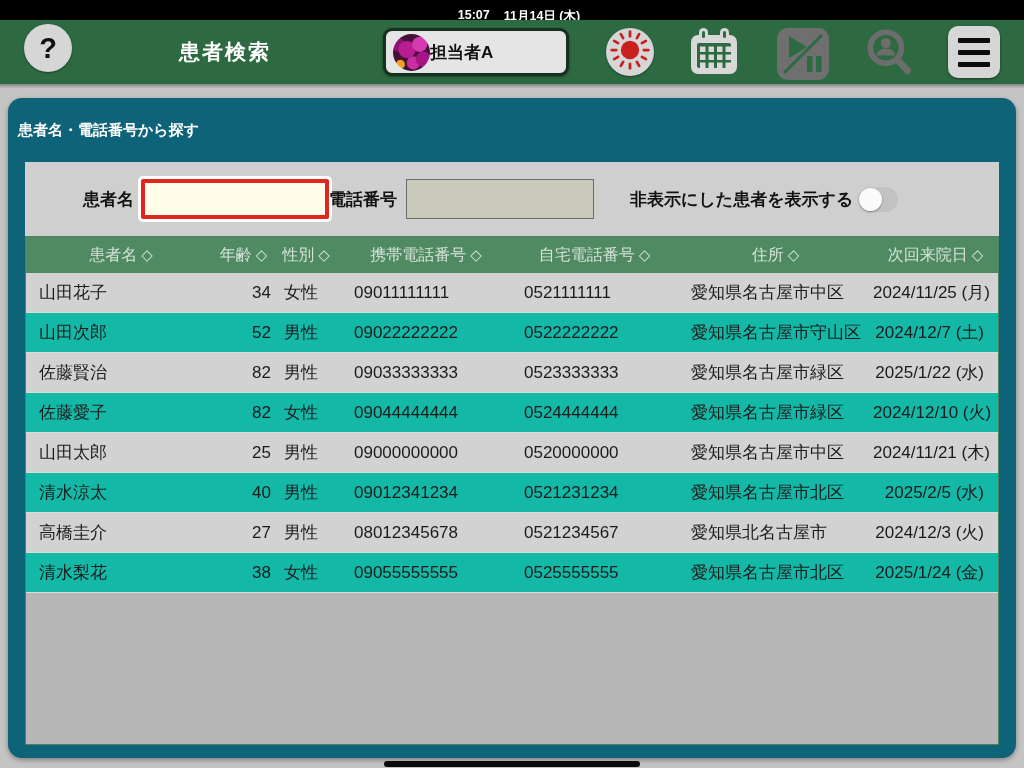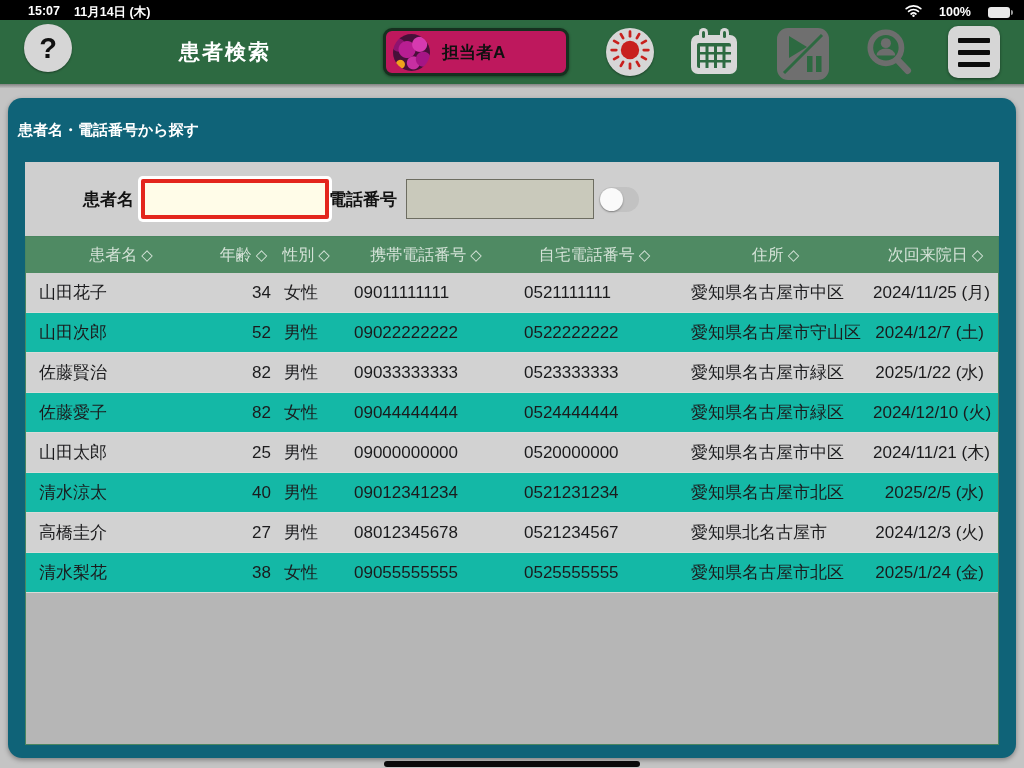--- a/index.html
+++ b/index.html
@@ -3,39 +3,39 @@
 <meta charset="utf-8">
 <style>
   * { margin:0; padding:0; box-sizing:border-box; }
   html,body { width:1024px; height:768px; }
   body { font-family:"Liberation Sans","DejaVu Sans",sans-serif; }
   .screen { position:relative; width:1024px; height:768px; background:#c4c4c4; overflow:hidden; }
 
   
   .status-bar { position:absolute; top:0; left:0; right:0; height:24px; background:#000;
     color:#fff; display:flex; align-items:center; justify-content:space-between;
-    padding:0 14px 0 28px; font-size:12.5px; font-weight:bold; }
+    padding:8px 14px 0 28px; font-size:12.5px; font-weight:bold;flex-direction:column; }
   .status-left { display:flex; gap:14px; }
   .status-right { display:flex; align-items:center; gap:17px; }
   .battery-body { width:22px; height:11px; border-radius:3px; background:#e8e8e8; position:relative; }
   .battery-body::after { content:""; position:absolute; right:-3px; top:3px; width:2px; height:5px;
     background:#9a9a9a; border-radius:0 2px 2px 0; }
 
   
   .app-header { position:absolute; top:20px; left:0; right:0; height:64px; background:#2d6a41; }
   .app-header::after { content:""; position:absolute; left:0; right:0; bottom:-4px; height:4px;
     background:linear-gradient(#838383,#bdbdbd); }
   .help-btn { position:absolute; left:24px; top:4px; width:48px; height:48px; border-radius:50%;
     background:#d6d6d6; color:#111; font-size:29px; font-weight:bold; display:flex;
     align-items:center; justify-content:center; box-shadow:0 1px 2px rgba(0,0,0,.4); }
   .app-title { position:absolute; left:150px; top:0; width:150px; height:64px; display:flex;
     align-items:center; justify-content:center; color:#fff; font-size:21px; font-weight:bold;
     letter-spacing:2px; }
-  .staff-btn { position:absolute; left:383px; top:8px; height:48px; min-width:186px; background:#be185d;
-    border:3px solid #16301f; border-radius:9px; display:flex; align-items:center; gap:12px;
+  .staff-btn { position:absolute; left:383px; top:8px; height:48px; min-width:186px; background:#e5e5e5;
+    border:3px solid #16301f; border-radius:9px; display:flex; align-items:center; 
     padding:0 18px 0 7px; box-shadow:0 1px 3px rgba(0,0,0,.4); }
   .avatar { width:37px; height:37px; border-radius:50%; flex:0 0 37px;
     background:
       radial-gradient(circle at 20% 82%, #f0a21c 0 4px, rgba(0,0,0,0) 5px),
       radial-gradient(circle at 72% 28%, #d63ab0 0 7px, rgba(0,0,0,0) 8px),
       radial-gradient(circle at 38% 42%, #b81e92 0 8px, rgba(0,0,0,0) 9px),
       radial-gradient(circle at 82% 68%, #a51585 0 7px, rgba(0,0,0,0) 8px),
       radial-gradient(circle at 55% 78%, #c72fa2 0 6px, rgba(0,0,0,0) 7px),
       radial-gradient(circle at 15% 30%, #8e1270 0 6px, rgba(0,0,0,0) 7px),
       #471039; }
@@ -213,20 +213,21 @@
 
   <div class="panel">
     <div class="panel-title">患者名・電話番号から探す</div>
     <div class="panel-content">
 
       <div class="form-row">
         <span class="form-label lbl-name">患者名</span>
         <input class="name-input" type="text" value="" style="">
         <span class="form-label lbl-phone">電話番号</span>
         <input class="phone-input" type="text" value="" style="">
+        <span class="form-label lbl-toggle">非表示にした患者を表示する</span>
         <span class="switch">
           <span class="switch-knob"></span>
         </span>
       </div>
 
       <div class="table-wrap">
         <div class="thead">
           <div class="th"><span>患者名</span><span class="sort-glyph">◇</span></div>
           <div class="th"><span>年齢</span><span class="sort-glyph">◇</span></div>
           <div class="th"><span>性別</span><span class="sort-glyph">◇</span></div>

